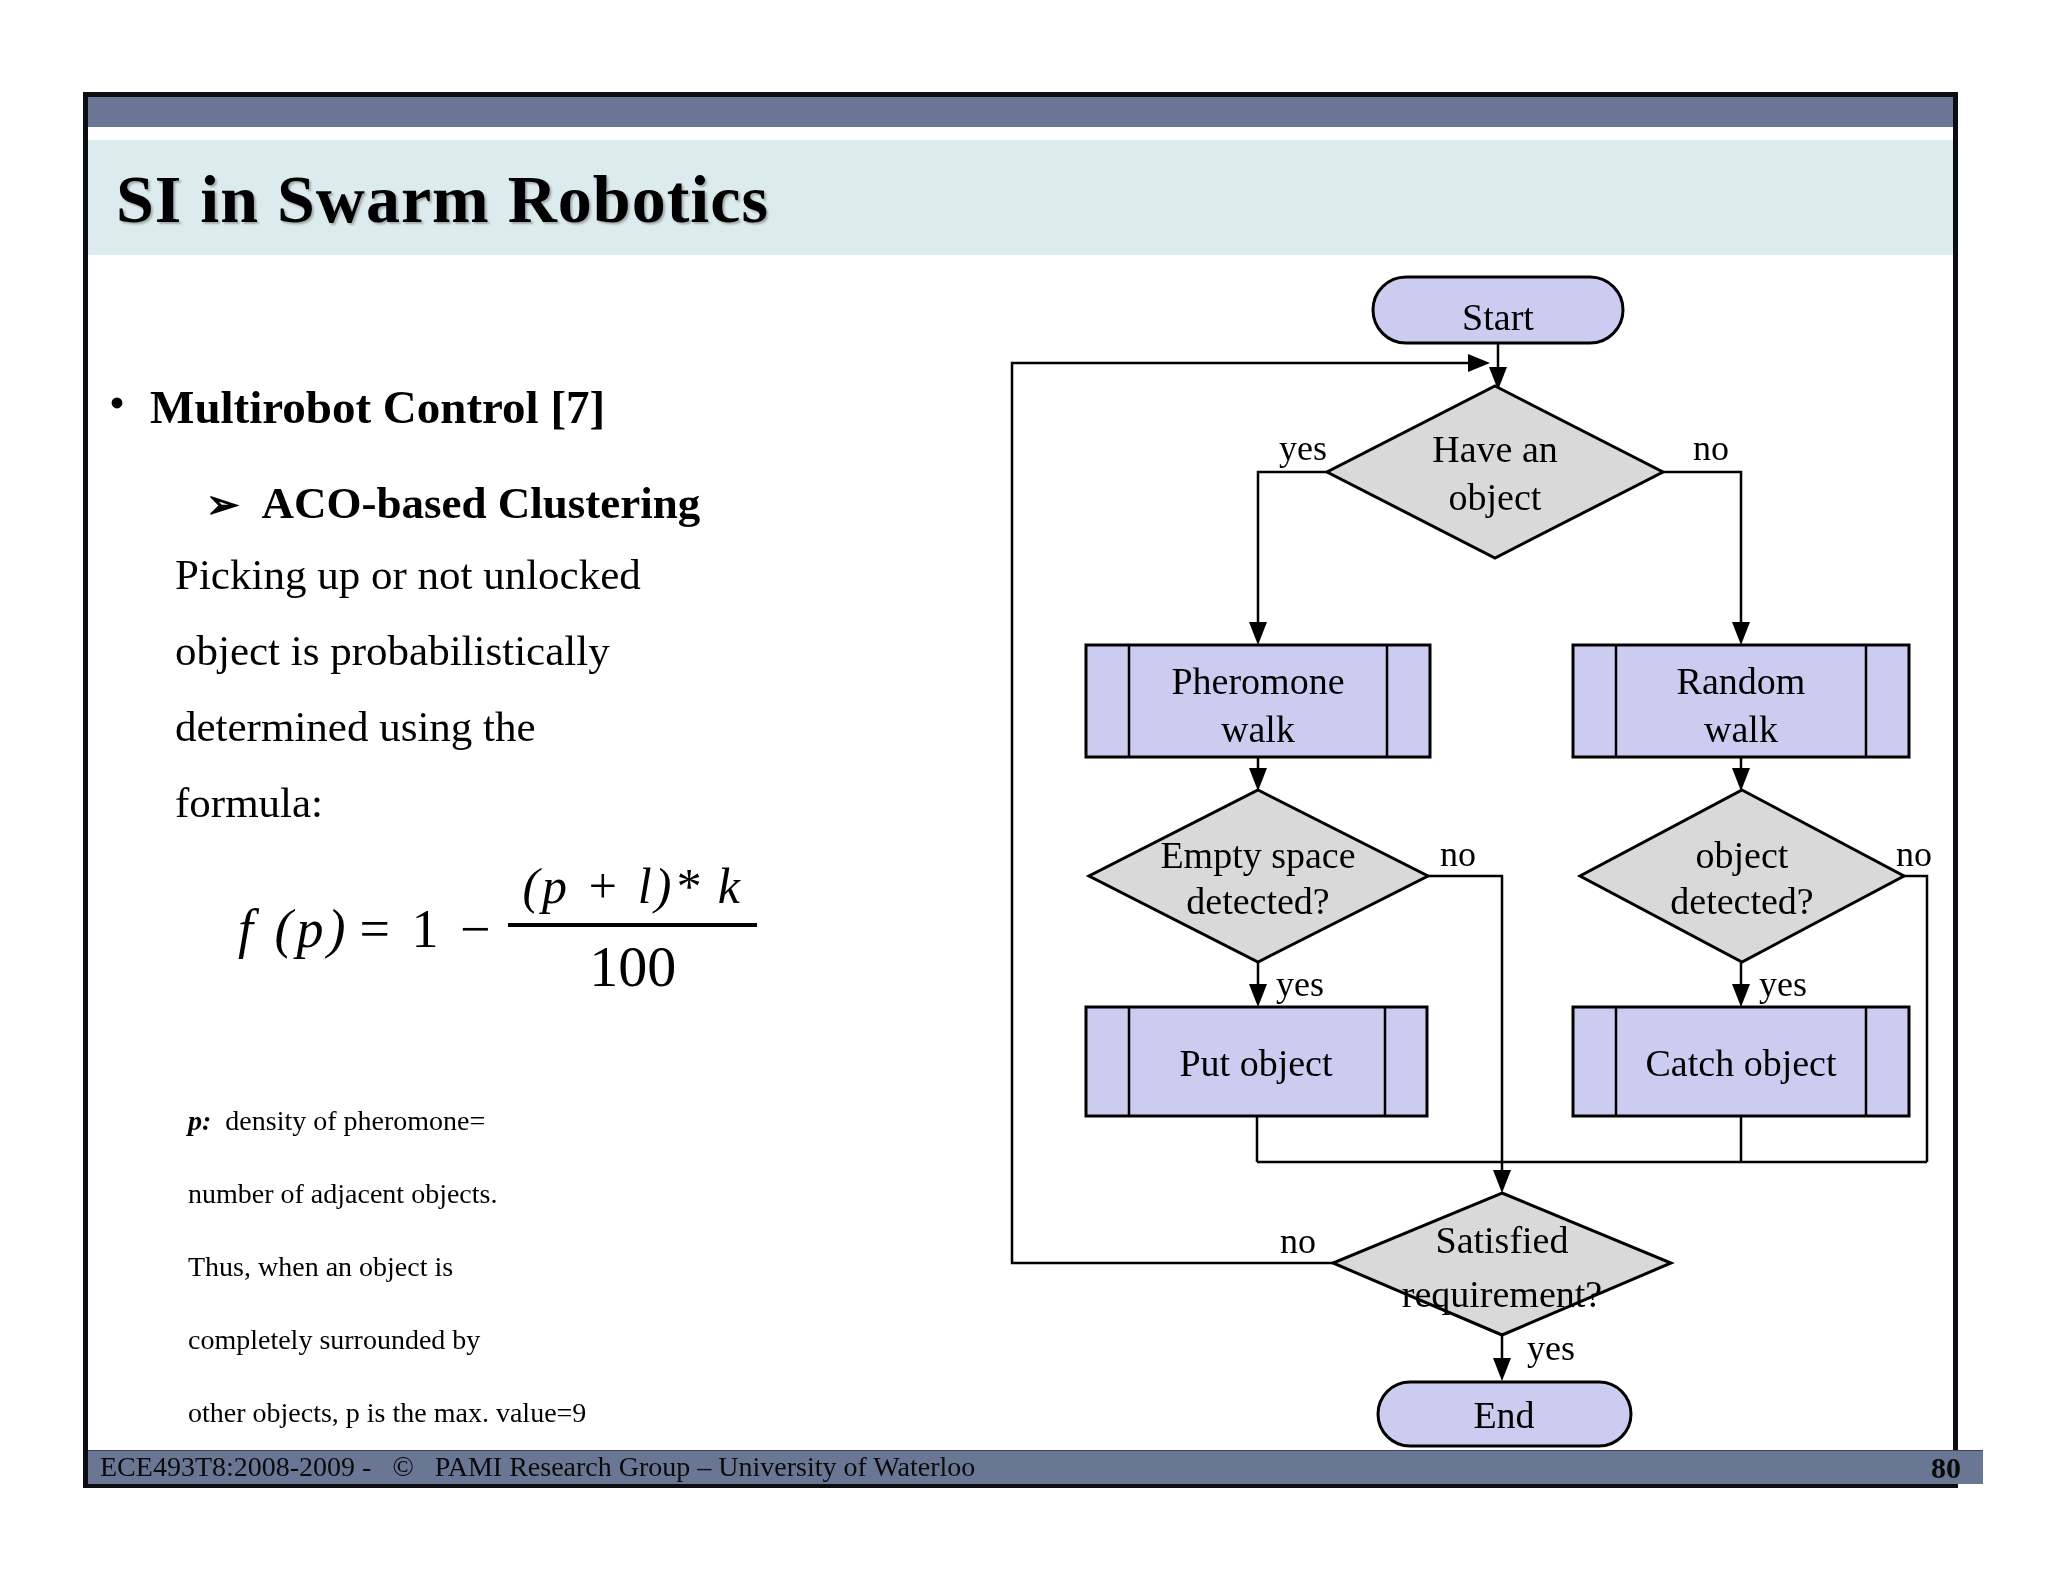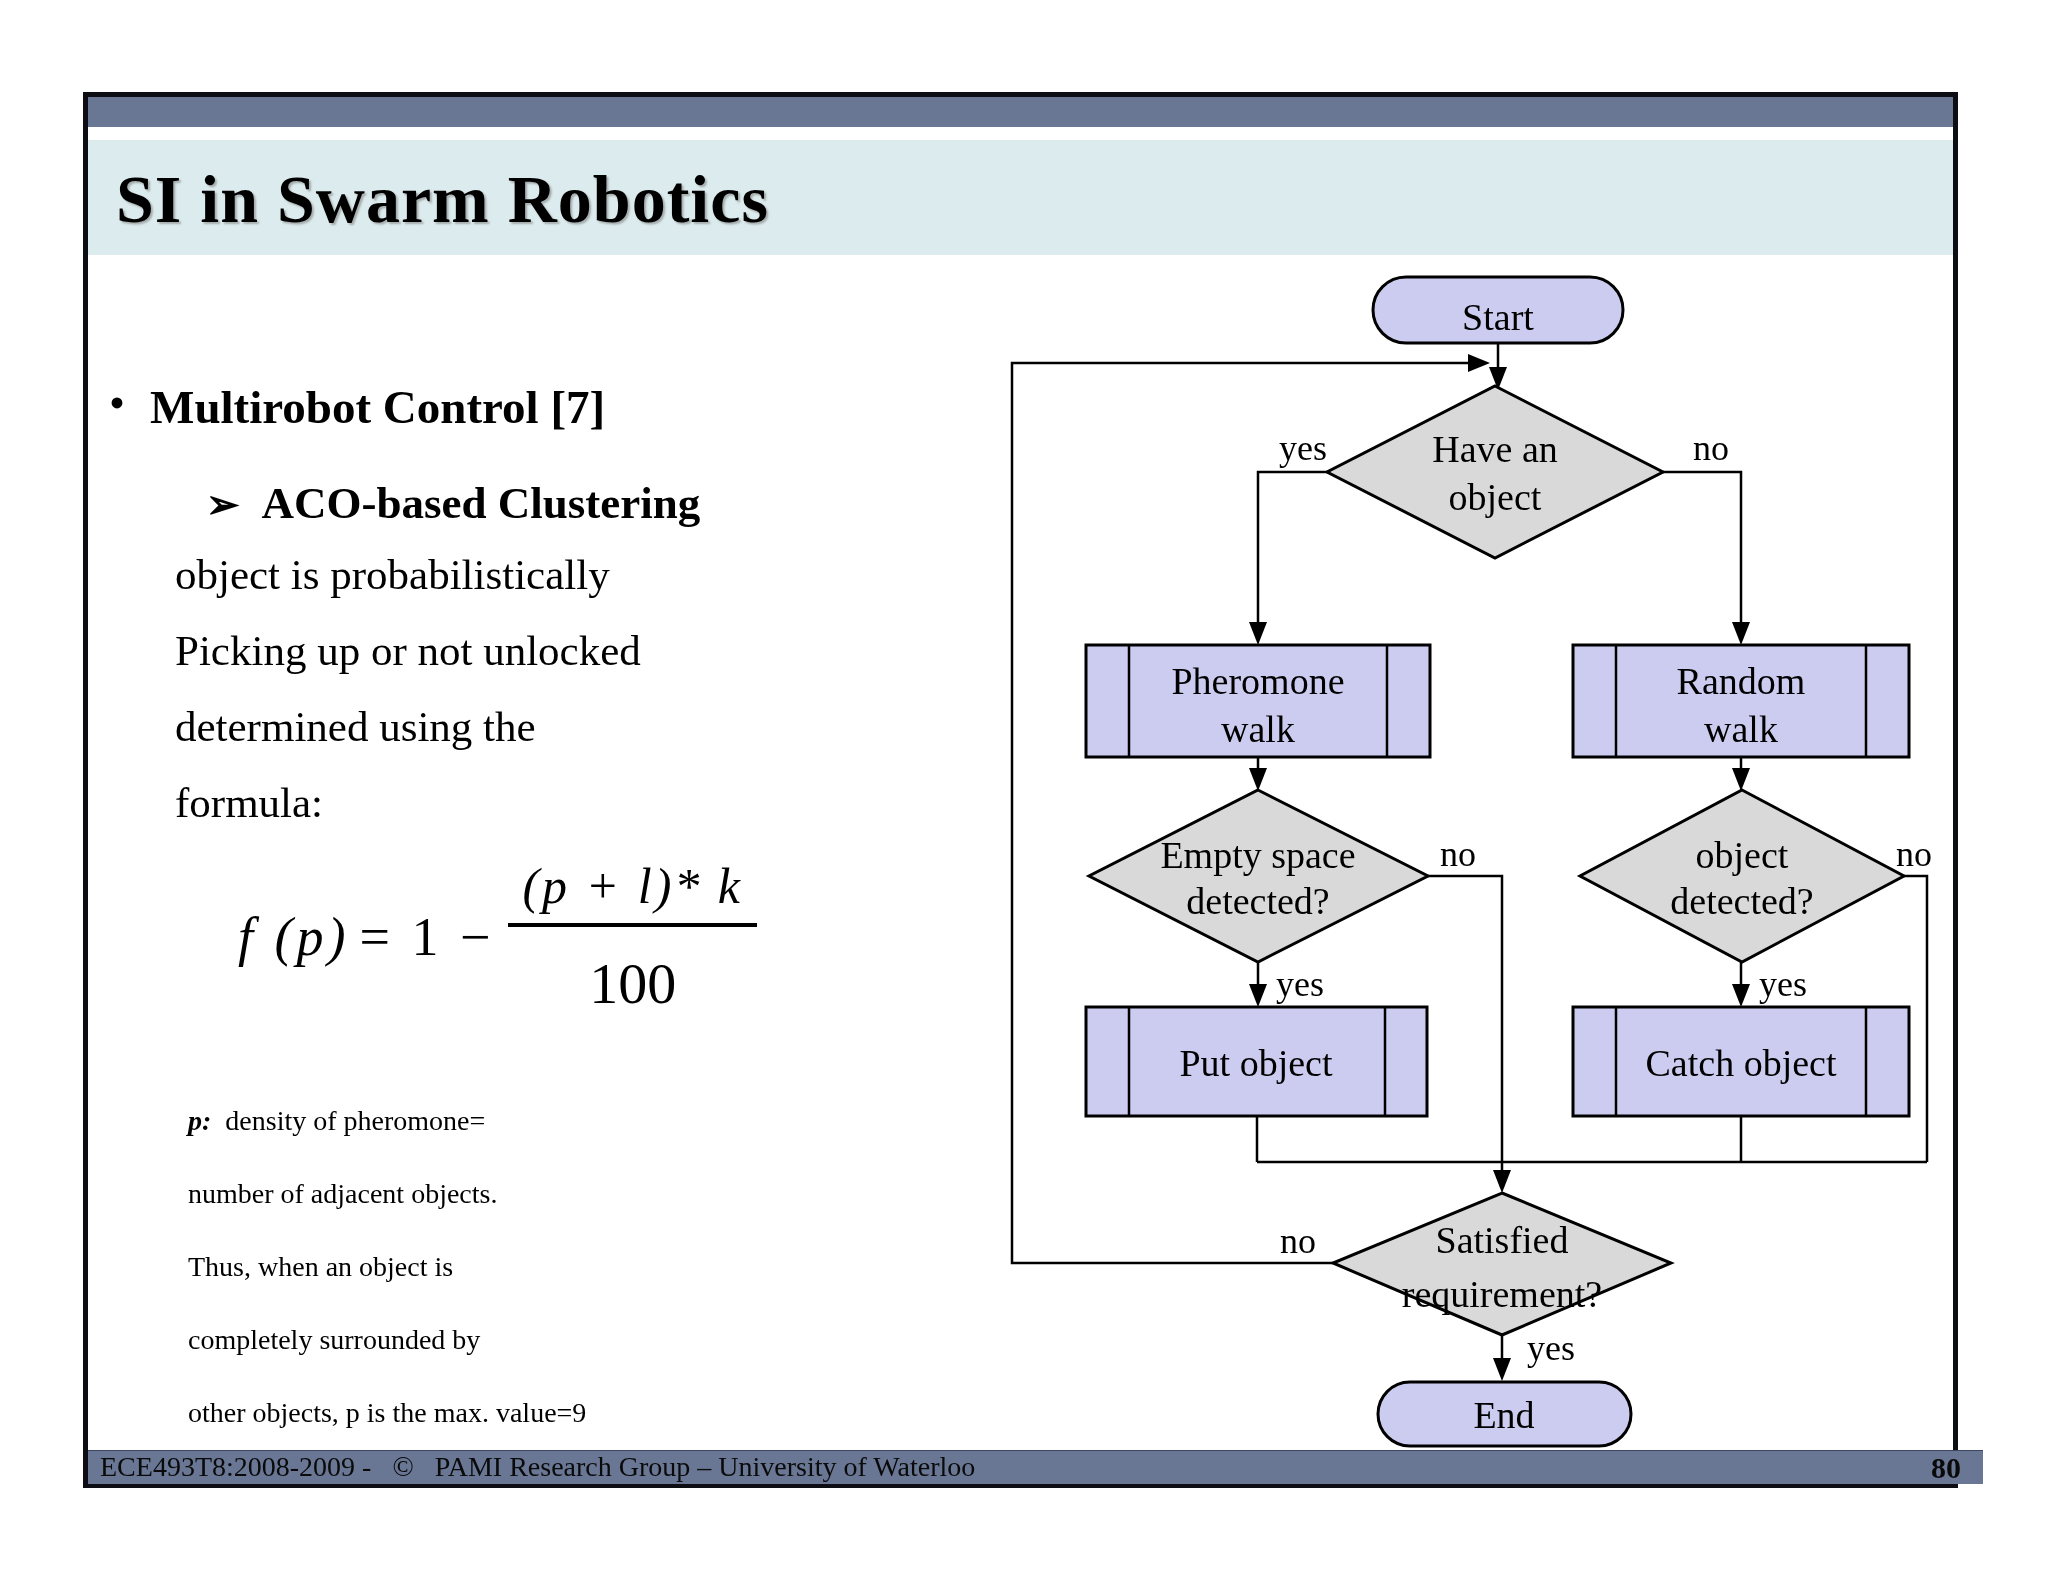--- a/index.html
+++ b/index.html
@@ -13,21 +13,21 @@
                font-size:68px;font-weight:bold;letter-spacing:1px;
                text-shadow:2px 2px 2px rgba(120,120,120,0.55);}
   .h1-line{position:absolute;left:22px;top:283px;font-size:47px;font-weight:bold;white-space:nowrap;}
   .h1-line .bullet{display:inline-block;font-size:40px;vertical-align:6px;margin-right:26px;}
   .h2-line{position:absolute;left:118px;top:380px;font-size:45px;font-weight:bold;white-space:nowrap;text-align:center;}
   .h2-line .marker{display:inline-block;font-size:40px;margin-right:22px;}
   .para1{position:absolute;left:87px;top:440px;font-size:43px;line-height:76px;white-space:nowrap;}
   .formula{position:absolute;left:150px;top:760px;display:flex;align-items:center;font-size:54px;}
   .formula .fx{font-style:italic;letter-spacing:4px;}
   .formula .eq{margin:0 14px 0 10px;letter-spacing:4px;}
-  .frac{display:inline-flex;flex-direction:column;text-align:center;vertical-align:middle;gap:17px;}
+  .frac{display:inline-flex;flex-direction:column;text-align:center;vertical-align:middle;}
   .frac .num{font-style:italic;font-size:50px;padding:0 14px 8px 14px;border-bottom:4px solid #000;letter-spacing:3px;}
   .frac .den{font-size:58px;padding-top:6px;}
   .para2{position:absolute;left:100px;top:987px;font-size:28px;line-height:73px;white-space:nowrap;}
   .para2 .pmark{font-weight:bold;font-style:italic;margin-right:14px;}
   .footer-bar{position:absolute;left:0;top:1353px;width:1865px;height:33px;background:#697795;
               border-top:1px solid #3c4660;padding-left:30px;}
   .footer-text{position:absolute;left:12px;top:0;height:33px;line-height:32px;font-size:28px;
                white-space:pre;color:#0a0a0a;}
   .page-num{position:absolute;right:22px;top:0;height:44px;line-height:34px;font-size:30px;color:#0a0a0a;font-weight:bold;}
   svg.flow{position:absolute;left:0;top:0;width:2048px;height:1582px;}
@@ -53,22 +53,22 @@
 
     <div class="h1-line">
       <span class="bullet">•</span><span>Multirobot Control [7]</span>
     </div>
 
     <div class="h2-line">
       <span class="marker">➢</span><span>ACO-based Clustering</span>
     </div>
 
     <div class="para1">
+      <div>Picking up or not unlocked</div>
       <div>object is probabilistically</div>
-      <div>Picking up or not unlocked</div>
       <div>determined using the</div>
       <div>formula:</div>
     </div>
 
     <div class="formula">
       <span class="fx">f (p)</span>
       <span class="eq">= 1 −</span>
       <span class="frac">
         <span class="num">(p + l)* k</span>
         <span class="den">100</span>

